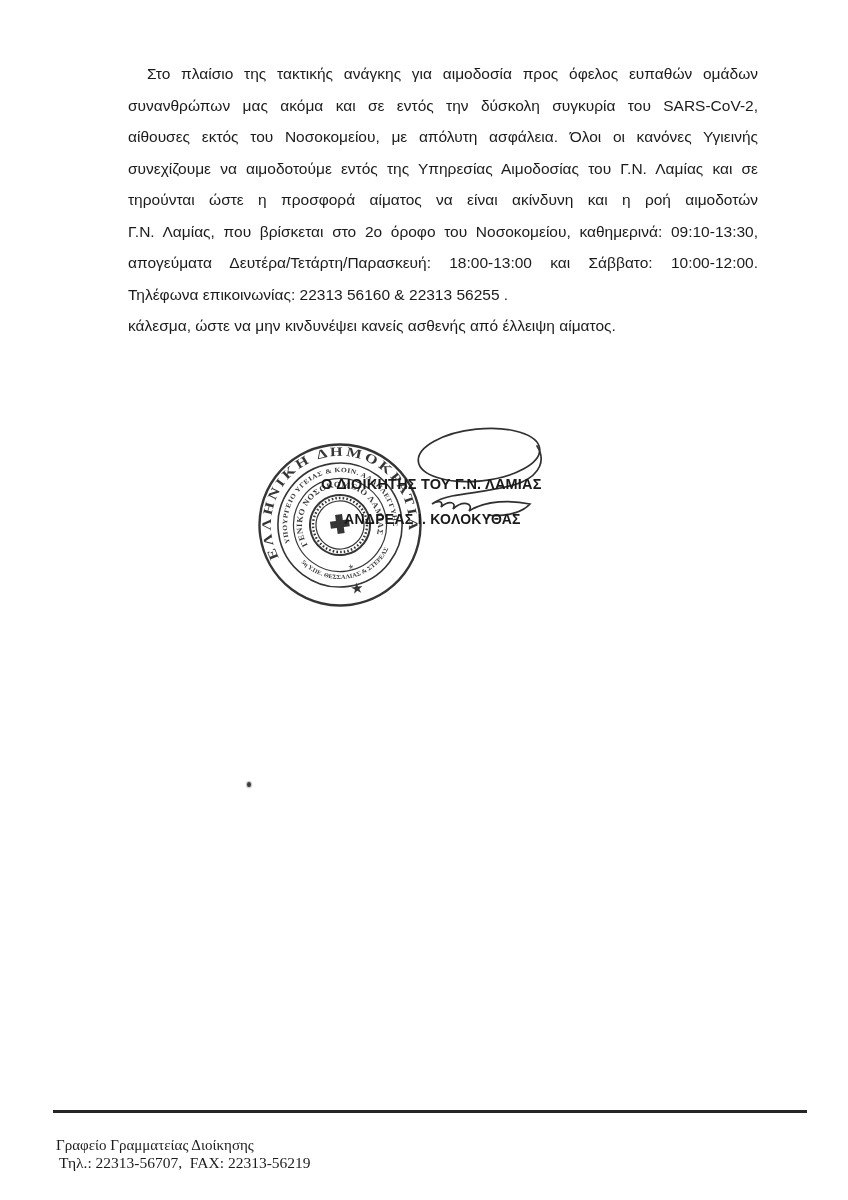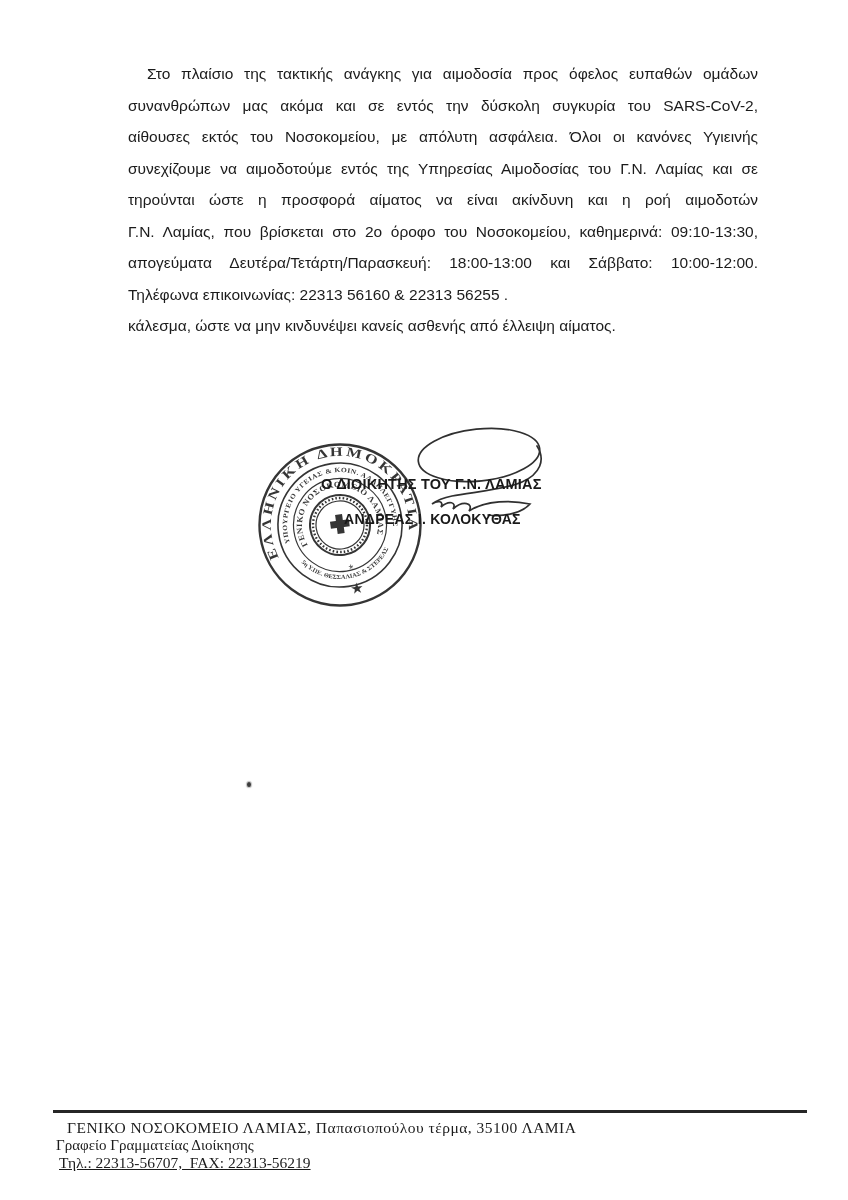--- a/index.html
+++ b/index.html
@@ -35,21 +35,21 @@
   
   .speck{
     position:absolute;left:247px;top:782px;width:4px;height:5px;
     background:#3c3c3c;border-radius:50%;box-shadow:0 0 1px 1px #bdbdbd;
   }
   
   .footer-rule{position:absolute;left:53px;top:1110px;width:754px;height:3px;background:#262626;}
   .footer-line{position:absolute;font-family:"Liberation Serif",serif;color:#1c1c1c;white-space:pre;}
   .f1{left:67px;top:1119px;font-size:15.5px;letter-spacing:.5px;}
   .f2{left:56px;top:1137px;font-size:15px;}
-  .f3{left:59px;top:1154px;font-size:15.5px;text-decoration:underline;}
+  .f3{left:59px;top:1154px;font-size:15.5px;}
 </style>
 </head>
 <body>
 
 <div class="page">
 
   <div class="bodytext">
     <div class="bline indent">Στο πλαίσιο της τακτικής ανάγκης για αιμοδοσία προς όφελος ευπαθών ομάδων</div>
     <div class="bline">συνανθρώπων μας ακόμα και σε εντός την δύσκολη συγκυρία του SARS-CoV-2,</div>
     <div class="bline">αίθουσες εκτός του Νοσοκομείου, με απόλυτη ασφάλεια. Όλοι οι κανόνες Υγιεινής</div>
@@ -115,17 +115,16 @@
                C124,103 106,107 90,105"></path>
     </g>
   </svg>
 
   <div class="sig-title">Ο ΔΙΟΙΚΗΤΗΣ ΤΟΥ Γ.Ν. ΛΑΜΙΑΣ</div>
   <div class="sig-name">ΑΝΔΡΕΑΣ Ι. ΚΟΛΟΚΥΘΑΣ</div>
 
   <div class="speck"></div>
 
   <div class="footer-rule"></div>
-  <div class="footer-line f1">ΓΕΝΙΚΟ ΝΟΣΟΚΟΜΕΙΟ ΛΑΜΙΑΣ, Παπασιοπούλου τέρμα, 35100 ΛΑΜΙΑ</div>
   <div class="footer-line f2">Γραφείο Γραμματείας Διοίκησης</div>
   <div class="footer-line f3">Τηλ.: 22313-56707,  FAX: 22313-56219</div>
 
 </div>
 
 </body></html>

